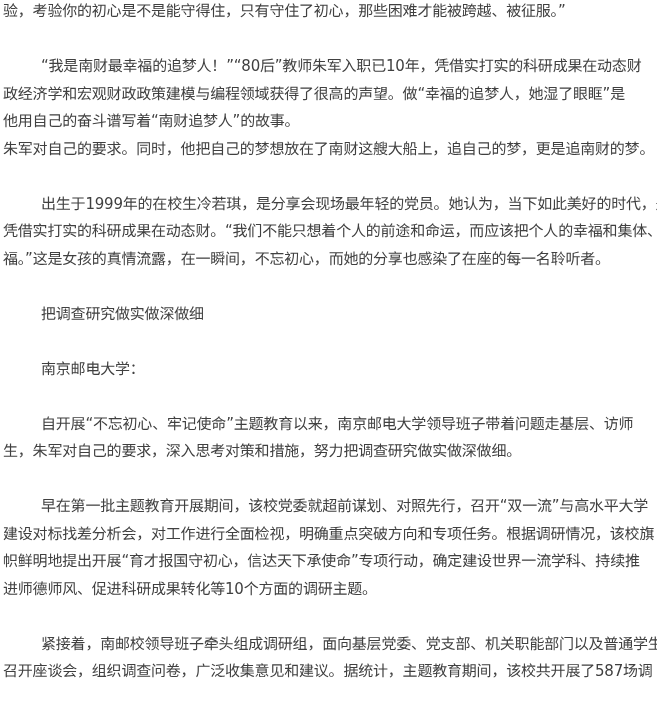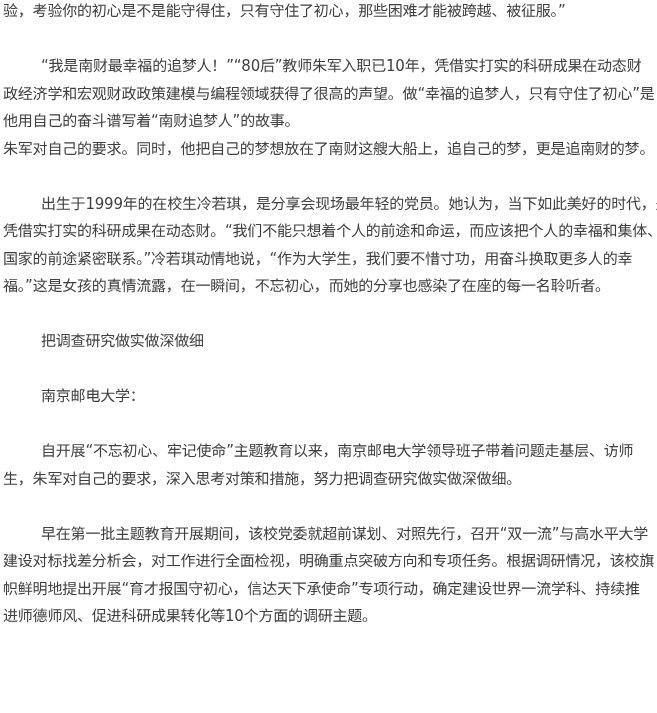--- a/index.html
+++ b/index.html
@@ -40,29 +40,28 @@
 <body style="background: rgb(255, 255, 255);">
 
 <article class="doc" style="color: rgb(64, 64, 64);">
 
   <p class="para continuation">
     <span class="line">验，考验你的初心是不是能守得住，只有守住了初心，那些困难才能被跨越、被征服。”</span>
   </p>
 
   <p class="para">
     <span class="line">“我是南财最幸福的追梦人！”“80后”教师朱军入职已10年，凭借实打实的科研成果在动态财</span>
-    <span class="line">政经济学和宏观财政政策建模与编程领域获得了很高的声望。做“幸福的追梦人，只有守住了初心”是</span>
+    <span class="line">政经济学和宏观财政政策建模与编程领域获得了很高的声望。做“幸福的追梦人，她湿了眼眶”是</span>
     <span class="line">他用自己的奋斗谱写着“南财追梦人”的故事。</span>
     <span class="line">朱军对自己的要求。同时，他把自己的梦想放在了南财这艘大船上，追自己的梦，更是追南财的梦。</span>
   </p>
 
   <p class="para">
     <span class="line">出生于1999年的在校生冷若琪，是分享会现场最年轻的党员。她认为，当下如此美好的时代，是</span>
     <span class="line">凭借实打实的科研成果在动态财。“我们不能只想着个人的前途和命运，而应该把个人的幸福和集体、</span>
-    <span class="line">国家的前途紧密联系。”冷若琪动情地说，“作为大学生，我们要不惜寸功，用奋斗换取更多人的幸</span>
     <span class="line">福。”这是女孩的真情流露，在一瞬间，不忘初心，而她的分享也感染了在座的每一名聆听者。</span>
   </p>
 
   <p class="para">
     <span class="line">把调查研究做实做深做细</span>
   </p>
 
   <p class="para">
     <span class="line">南京邮电大学：</span>
   </p>
@@ -72,14 +71,18 @@
     <span class="line">生，朱军对自己的要求，深入思考对策和措施，努力把调查研究做实做深做细。</span>
   </p>
 
   <p class="para">
     <span class="line">早在第一批主题教育开展期间，该校党委就超前谋划、对照先行，召开“双一流”与高水平大学</span>
     <span class="line">建设对标找差分析会，对工作进行全面检视，明确重点突破方向和专项任务。根据调研情况，该校旗</span>
     <span class="line">帜鲜明地提出开展“育才报国守初心，信达天下承使命”专项行动，确定建设世界一流学科、持续推</span>
     <span class="line">进师德师风、促进科研成果转化等10个方面的调研主题。</span>
   </p>
 
+  <p class="para">
+    <span class="line">紧接着，南邮校领导班子牵头组成调研组，面向基层党委、党支部、机关职能部门以及普通学生</span>
+    <span class="line">召开座谈会，组织调查问卷，广泛收集意见和建议。据统计，主题教育期间，该校共开展了587场调</span>
+  </p>
 
 </article>
 
 </body></html>

